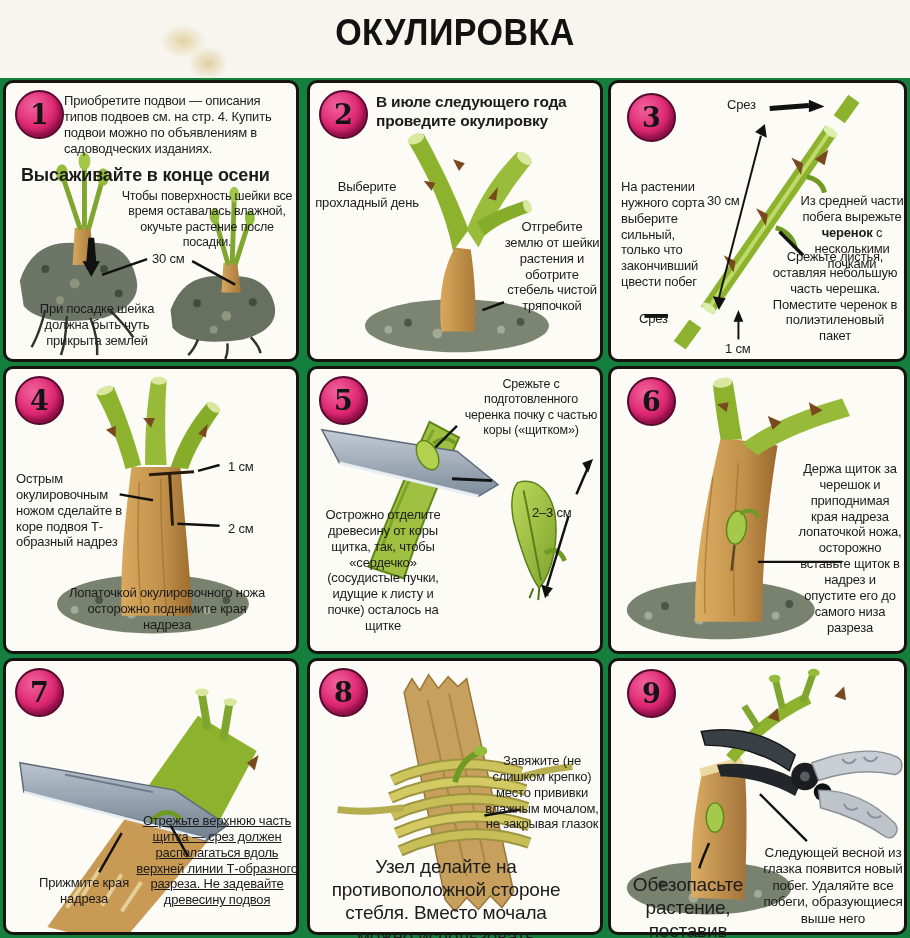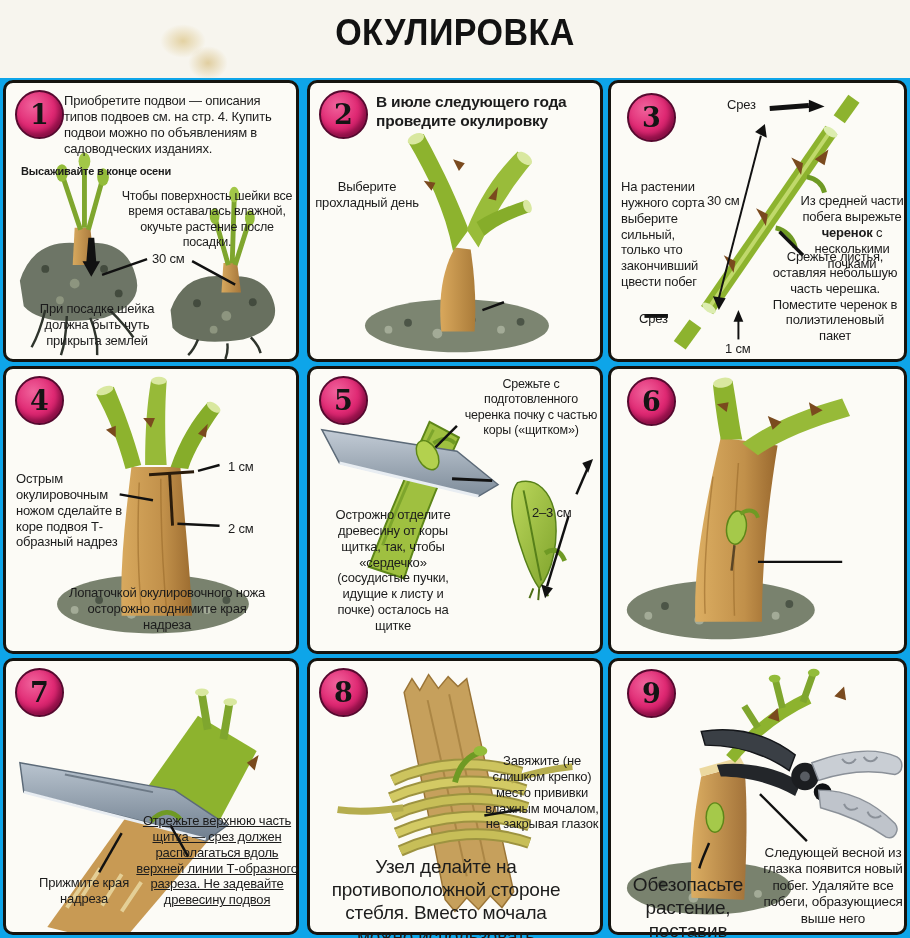--- a/index.html
+++ b/index.html
@@ -1,16 +1,16 @@
 <!DOCTYPE html>
 <html><head>
 <meta charset="utf-8">
 <style>
   html,body{margin:0;padding:0;background:#e7e2d2;}
-  .page{position:relative;width:910px;height:938px;background:#0ea5e9;overflow:hidden;
+  .page{position:relative;width:910px;height:938px;background:#15803d;overflow:hidden;
         font-family:"Liberation Sans",sans-serif;color:#1c1c1c;}
   .title-band{position:absolute;left:0;top:0;width:910px;height:78px;background:#f7f5ee;}
   .stain{position:absolute;border-radius:50%;pointer-events:none;}
   .stain.s1{left:160px;top:24px;width:46px;height:34px;background:radial-gradient(ellipse,rgba(214,186,112,.6),rgba(214,186,112,0) 70%);}
   .stain.s2{left:188px;top:46px;width:40px;height:34px;background:radial-gradient(ellipse,rgba(206,174,96,.55),rgba(206,174,96,0) 70%);}
   .title{position:absolute;left:0;top:12px;width:100%;text-align:center;margin:0;
          font-size:37px;font-weight:bold;letter-spacing:.5px;transform:scaleX(.92);color:#121212;}
   .grid{position:absolute;left:3px;top:80px;width:904px;height:856px;}
   .panel{position:absolute;background:#fcfbf6;border:3px solid #15140f;border-radius:10px;box-sizing:border-box;}
   .p1{left:0;top:0;width:296px;height:282px;}
@@ -23,21 +23,21 @@
   .p8{left:304px;top:578px;width:296px;height:277px;}
   .p9{left:605px;top:578px;width:299px;height:277px;}
   .badge{position:absolute;left:9px;top:7px;width:45px;height:45px;border-radius:50%;
          background:radial-gradient(circle at 36% 30%,#f0639c 0%,#e02a74 48%,#ae0f53 88%);
          border:2px solid #56092f;box-shadow:inset -3px -4px 5px rgba(86,6,44,.5);
          display:flex;align-items:center;justify-content:center;
          font-family:"DejaVu Serif",serif;font-size:27px;font-weight:bold;color:#141414;}
   .txt{position:absolute;font-size:13px;line-height:1.22;letter-spacing:-.2px;}
   .c{text-align:center;}
   .b{font-weight:bold;}
-  .h{font-size:11px;font-weight:bold;letter-spacing:-.2px;}
+  .h{font-size:18px;font-weight:bold;letter-spacing:-.2px;}
   .lbl{position:absolute;font-size:13px;letter-spacing:-.2px;white-space:nowrap;}
   .art{position:absolute;left:0;top:0;width:100%;height:100%;pointer-events:none;}
 </style>
 </head>
 <body>
 
 <div class="page">
   <div class="title-band"></div>
   <div class="stain s1"></div>
   <div class="stain s2"></div>
@@ -123,20 +123,21 @@
           <polygon points="182,118 192,106 190,120" fill="#7a4a1e"></polygon>
           <polygon points="152,90 146,78 158,82" fill="#7a4a1e"></polygon>
         </g>
         <path d="M176,232 L198,224" stroke="#111" stroke-width="2.5" fill="none"></path>
       </svg>
       <div class="badge">
           <span>2</span>
         </div>
       <div class="txt h" style="left:66px;top:10px;width:222px;font-size:15.5px;">В июле следующего года проведите окулировку</div>
       <div class="txt c" style="left:4px;top:96px;width:106px;">Выберите прохладный день</div>
+      <div class="txt c" style="left:192px;top:136px;width:100px;">Отгребите землю от шейки растения и оботрите стебель чистой тряпочкой</div>
     </div>
 
     <div class="panel p3">
       <svg class="art" viewBox="0 0 299 282">
         <g>
           <path d="M70,268 L86,246" stroke="#8db32e" stroke-width="15" fill="none"></path>
           <path d="M98,232 L225,48" stroke="#8db32e" stroke-width="15" fill="none"></path>
           <path d="M101,228 L222,52" stroke="#c0d96b" stroke-width="4" fill="none"></path>
           <path d="M233,37 L248,16" stroke="#8db32e" stroke-width="14" fill="none"></path>
           <ellipse cx="224" cy="50" rx="8" ry="4" fill="#dcedb0" transform="rotate(35 224 50)"></ellipse>
@@ -256,21 +257,21 @@
           <path d="M264,150 L242,222" stroke-width="2.5" fill="none"></path>
           <polygon points="236,220 240,234 248,224" stroke="none"></polygon>
           <path d="M150,58 L128,80" stroke-width="2.5" fill="none"></path>
           <path d="M145,112 L186,114" stroke-width="3" fill="none"></path>
         </g>
       </svg>
       <div class="badge">
           <span>5</span>
         </div>
       <div class="txt c" style="left:150px;top:8px;width:142px;font-size:12.5px;">Срежьте с подготовленного черенка почку с частью коры («щитком»)</div>
-      <div class="txt c" style="left:14px;top:138px;width:138px;">Острожно отделите древесину от коры щитка, так, чтобы «сердечко» (сосудистые пучки, идущие к листу и почке) осталось на щитке</div>
+      <div class="txt c" style="left:4px;top:138px;width:138px;">Острожно отделите древесину от коры щитка, так, чтобы «сердечко» (сосудистые пучки, идущие к листу и почке) осталось на щитке</div>
       <div class="lbl" style="left:222px;top:136px;">2–3 см</div>
     </div>
 
     <div class="panel p6">
       <svg class="art" viewBox="0 0 299 288">
         <defs>
             <linearGradient id="t6" x1="0" y1="0" x2="1" y2="0">
           <stop offset="0" stop-color="#dcae62"></stop>
               <stop offset=".6" stop-color="#c1904a"></stop>
               <stop offset="1" stop-color="#99682e"></stop>
@@ -298,20 +299,21 @@
         <g>
           <ellipse cx="128" cy="162" rx="10" ry="17" fill="#a5c94a" stroke="#5d8618" stroke-width="1.5" transform="rotate(8 128 162)"></ellipse>
           <path d="M132,148 C140,142 148,144 150,152" stroke="#6f9a24" stroke-width="4" fill="none"></path>
           <path d="M126,180 L123,206" stroke="#5a4526" stroke-width="2.5" fill="none"></path>
         </g>
         <path d="M150,197 L236,197" stroke="#111" stroke-width="2.5" fill="none"></path>
       </svg>
       <div class="badge" style="left:16px;top:8px;">
           <span>6</span>
         </div>
+      <div class="txt c" style="left:186px;top:92px;width:106px;">Держа щиток за черешок и приподнимая края надреза лопаточкой ножа, осторожно вставьте щиток в надрез и опустите его до самого низа разреза</div>
     </div>
 
     <div class="panel p7">
       <svg class="art" viewBox="0 0 296 277">
         <defs>
             <linearGradient id="st7" x1="0" y1="0" x2="0" y2="1">
           <stop offset="0" stop-color="#b9c4cf"></stop>
               <stop offset="1" stop-color="#6e7d8d"></stop>
             </linearGradient>
           </defs>

